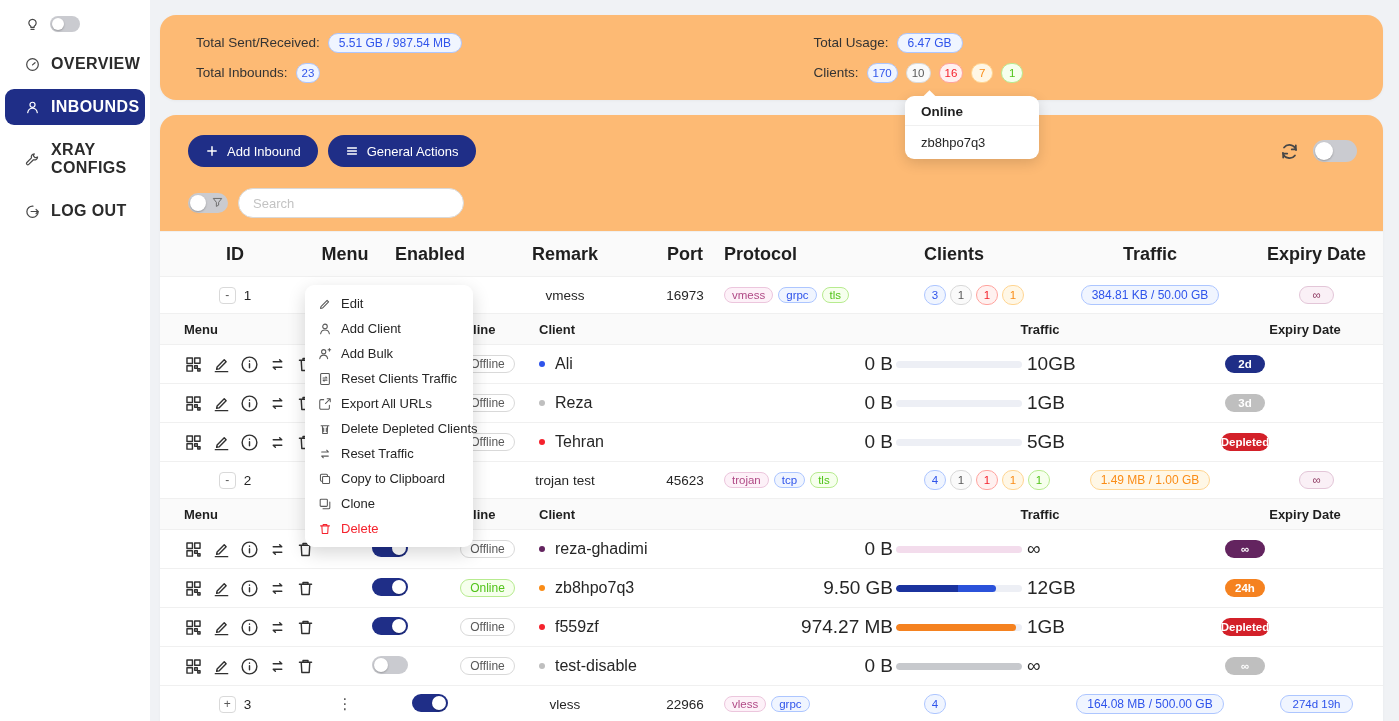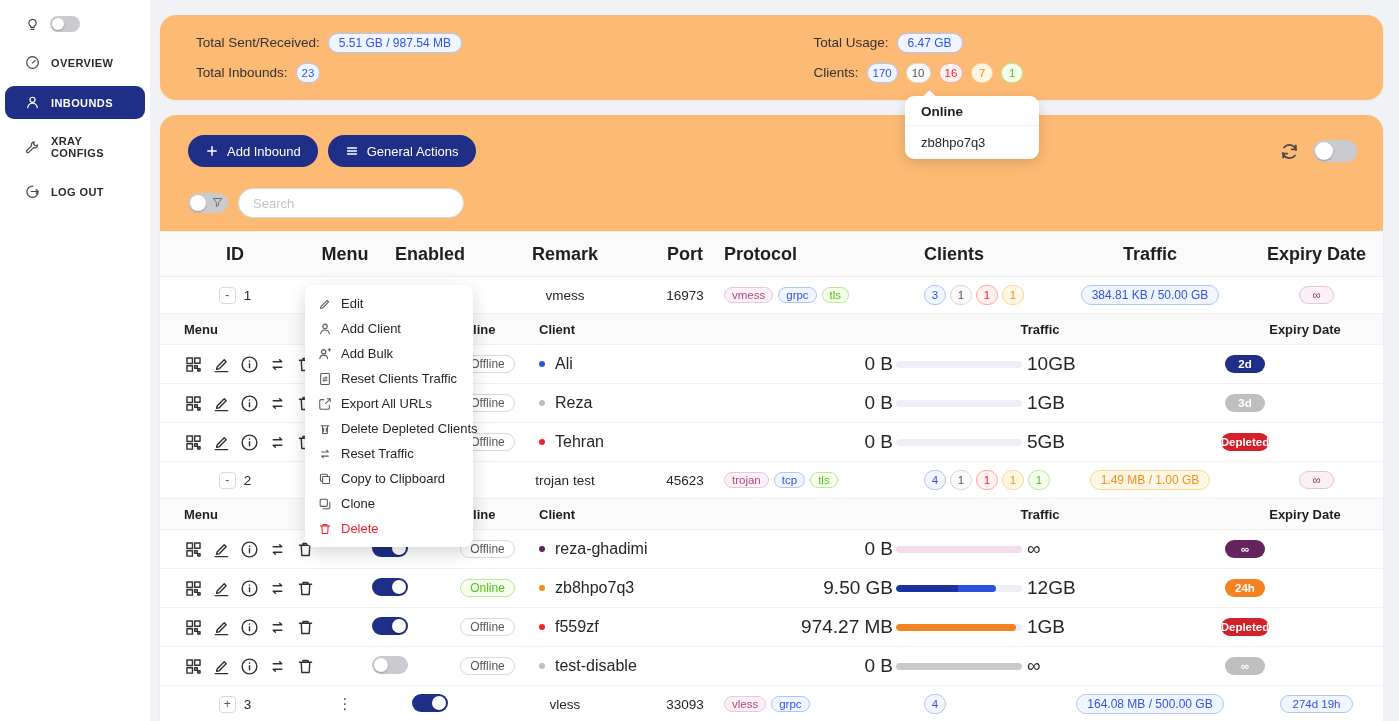--- a/index.html
+++ b/index.html
@@ -4,21 +4,21 @@
 <style>
   * { margin:0; padding:0; box-sizing:border-box; }
   html,body { width:1399px; height:721px; overflow:hidden; }
   body { font-family:"Liberation Sans","DejaVu Sans",sans-serif; background:#f0f2f5; position:relative; color:#262626; }
   :root { --navy:#1f2e87; --bd:#f0f0f0; }
 
   
   .sidebar { position:absolute; left:0; top:0; width:150px; height:721px; background:#fff; padding:12px 5px 0 5px; z-index:5; }
   .theme-row { display:flex; align-items:center; gap:10px; padding:4px 0 14px 20px; }
   .side-item { display:flex; align-items:center; gap:11px; padding:9px 10px 9px 20px; margin-bottom:7px; border-radius:9px; cursor:pointer; }
-  .side-item span.lbl { font-size:11px; font-weight:700; letter-spacing:.4px; color:#2b2b2b; }
+  .side-item span.lbl { font-size:16px; font-weight:700; letter-spacing:.4px; color:#2b2b2b; }
   .side-item.active { background:var(--navy); }
   .side-item.active span.lbl { color:#fff; }
   .sic { width:15px; height:15px; stroke:#474747; fill:none; stroke-width:1.3; stroke-linecap:round; stroke-linejoin:round; flex:0 0 auto; }
   .side-item.active .sic { stroke:#fff; }
 
   
   .sw { position:relative; width:36px; height:18px; border-radius:10px; background:#cacbd0; display:inline-block; cursor:pointer; flex:0 0 auto; }
   .sw::after { content:""; position:absolute; width:14px; height:14px; border-radius:50%; background:#fff; top:2px; left:2px; box-shadow:0 1px 2px rgba(0,0,0,.25); }
   .sw.on { background:var(--navy); }
   .sw.on::after { left:20px; }
@@ -568,21 +568,21 @@
       </div>
 
       <div class="trow">
         <div class="c-id">
           <span class="expander">+</span>
           <span>3</span>
         </div>
         <div class="cc"><span class="dots">⋮</span></div>
         <div class="cc"><span class="sw on"></span></div>
         <div class="cc">vless</div>
-        <div class="cc">33093</div>
+        <div class="cc">22966</div>
         <div class="c-proto">
           <span class="tag t-magenta">vless</span>
           <span class="tag t-blue">grpc</span>
         </div>
         <div class="c-clients">
           <span class="cb cb-blue">4</span>
         </div>
         <div class="cc"><span class="pill p-blue">164.08 MB / 500.00 GB</span></div>
         <div class="cc"><span class="opill eo-blue">274d 19h</span></div>
       </div>

